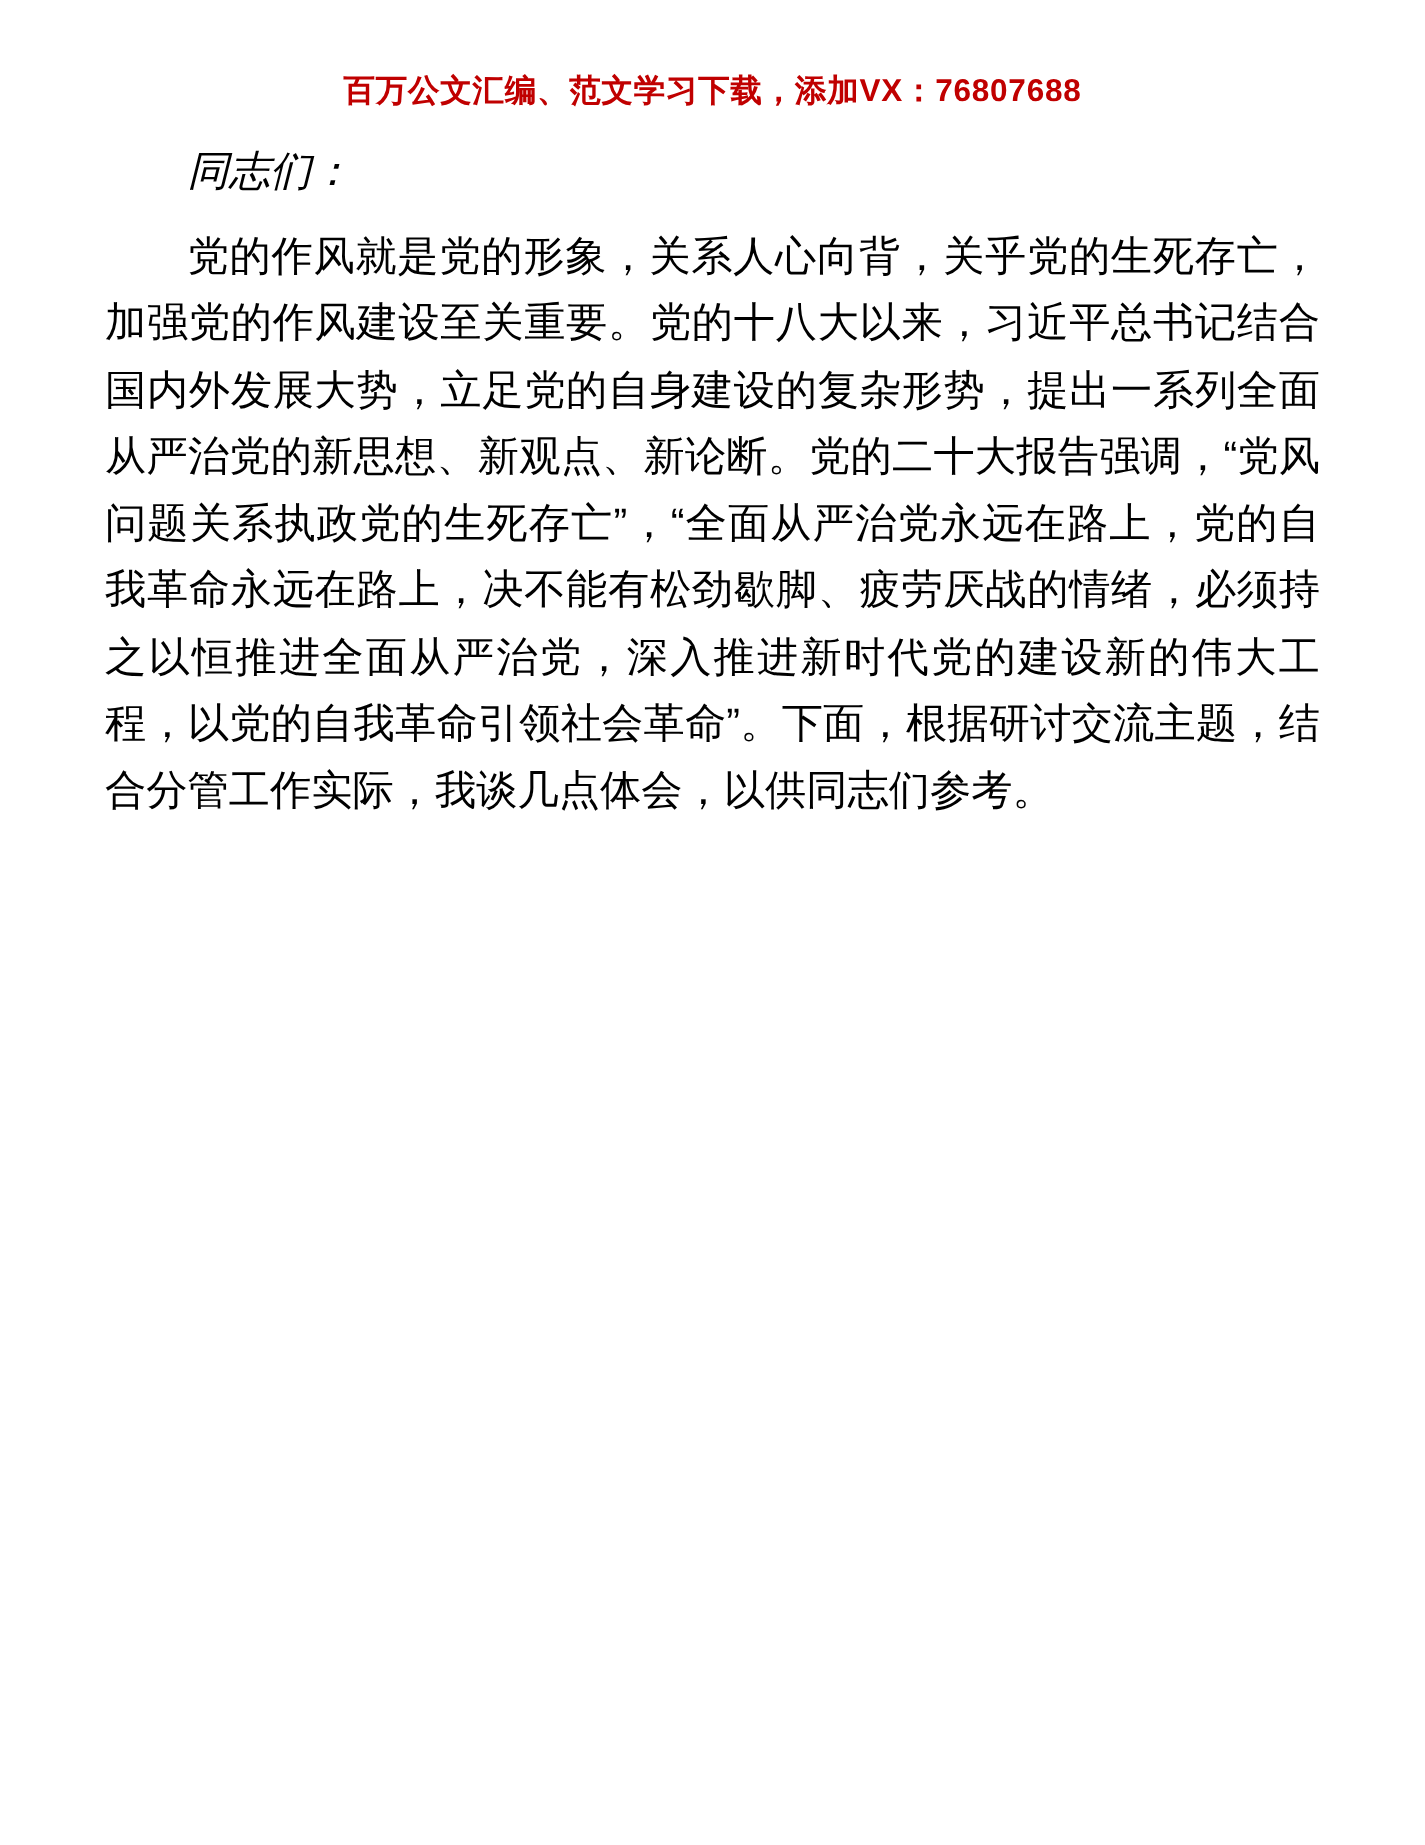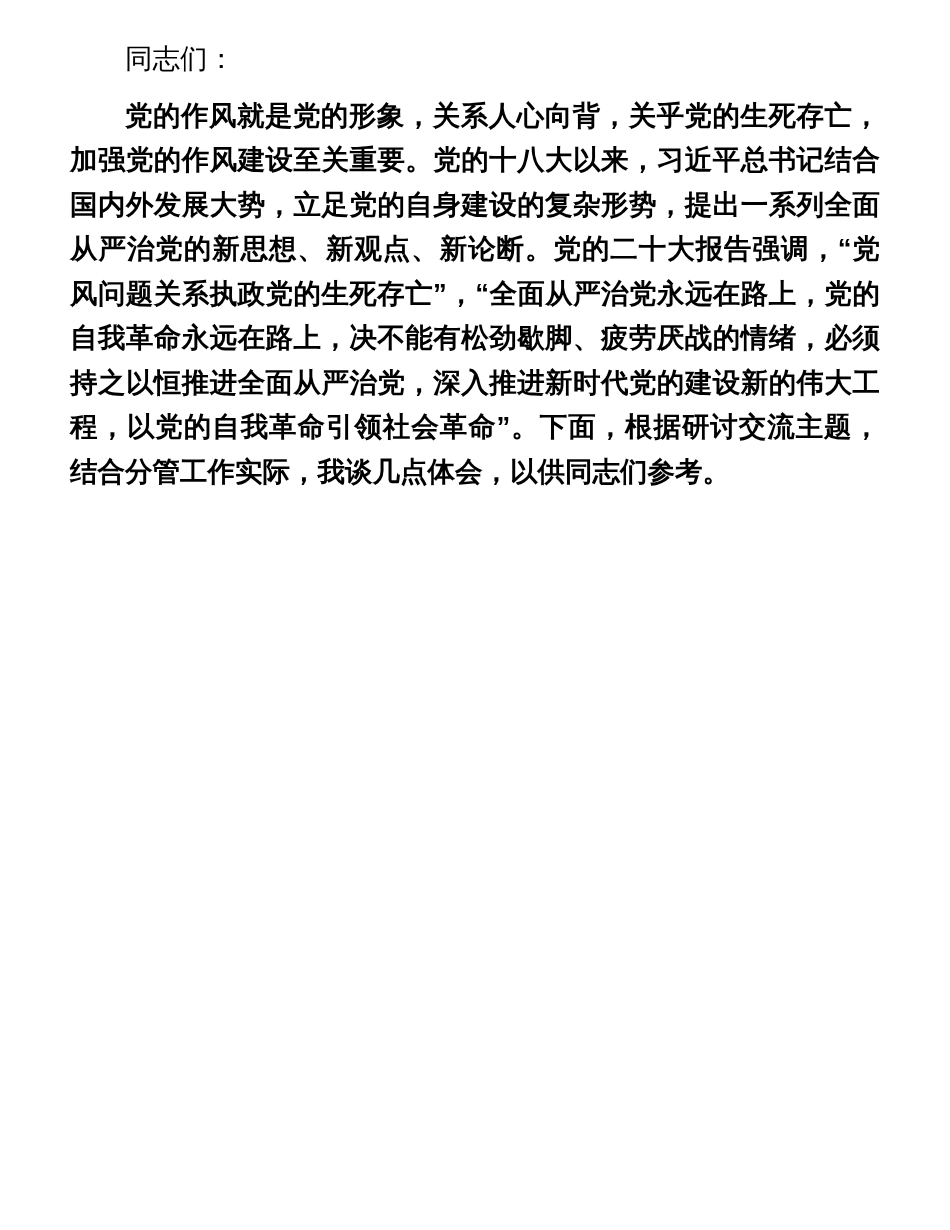--- a/index.html
+++ b/index.html
@@ -44,34 +44,35 @@
   .body-text {
     font-family: "Liberation Sans", sans-serif;
     font-size: 27.5px;
     line-height: 1.62;
     color: #000000;
     text-align: justify;
     text-justify: inter-ideograph;
     margin: 0;
   }
   .salutation {
-    margin-top: 37px;
+    margin-top: 12px;
     text-indent: 2em;
+    font-style: italic;
   }
   .para {
     margin-top: 12px;
     text-indent: 2em;
-    font-weight: bold;
   }
 </style>
 </head>
 <body>
 
 <div class="page">
 
+  <div class="ad-banner">百万公文汇编、范文学习下载，添加VX：76807688</div>
 
 
   <p class="body-text salutation">同志们：</p>
 
   <p class="body-text para">党的作风就是党的形象，关系人心向背，关乎党的生死存亡，加强党的作风建设至关重要。党的十八大以来，习近平总书记结合国内外发展大势，立足党的自身建设的复杂形势，提出一系列全面从严治党的新思想、新观点、新论断。党的二十大报告强调，“党风问题关系执政党的生死存亡”，“全面从严治党永远在路上，党的自我革命永远在路上，决不能有松劲歇脚、疲劳厌战的情绪，必须持之以恒推进全面从严治党，深入推进新时代党的建设新的伟大工程，以党的自我革命引领社会革命”。下面，根据研讨交流主题，结合分管工作实际，我谈几点体会，以供同志们参考。</p>
 
 
 </div>
 
 </body></html>

